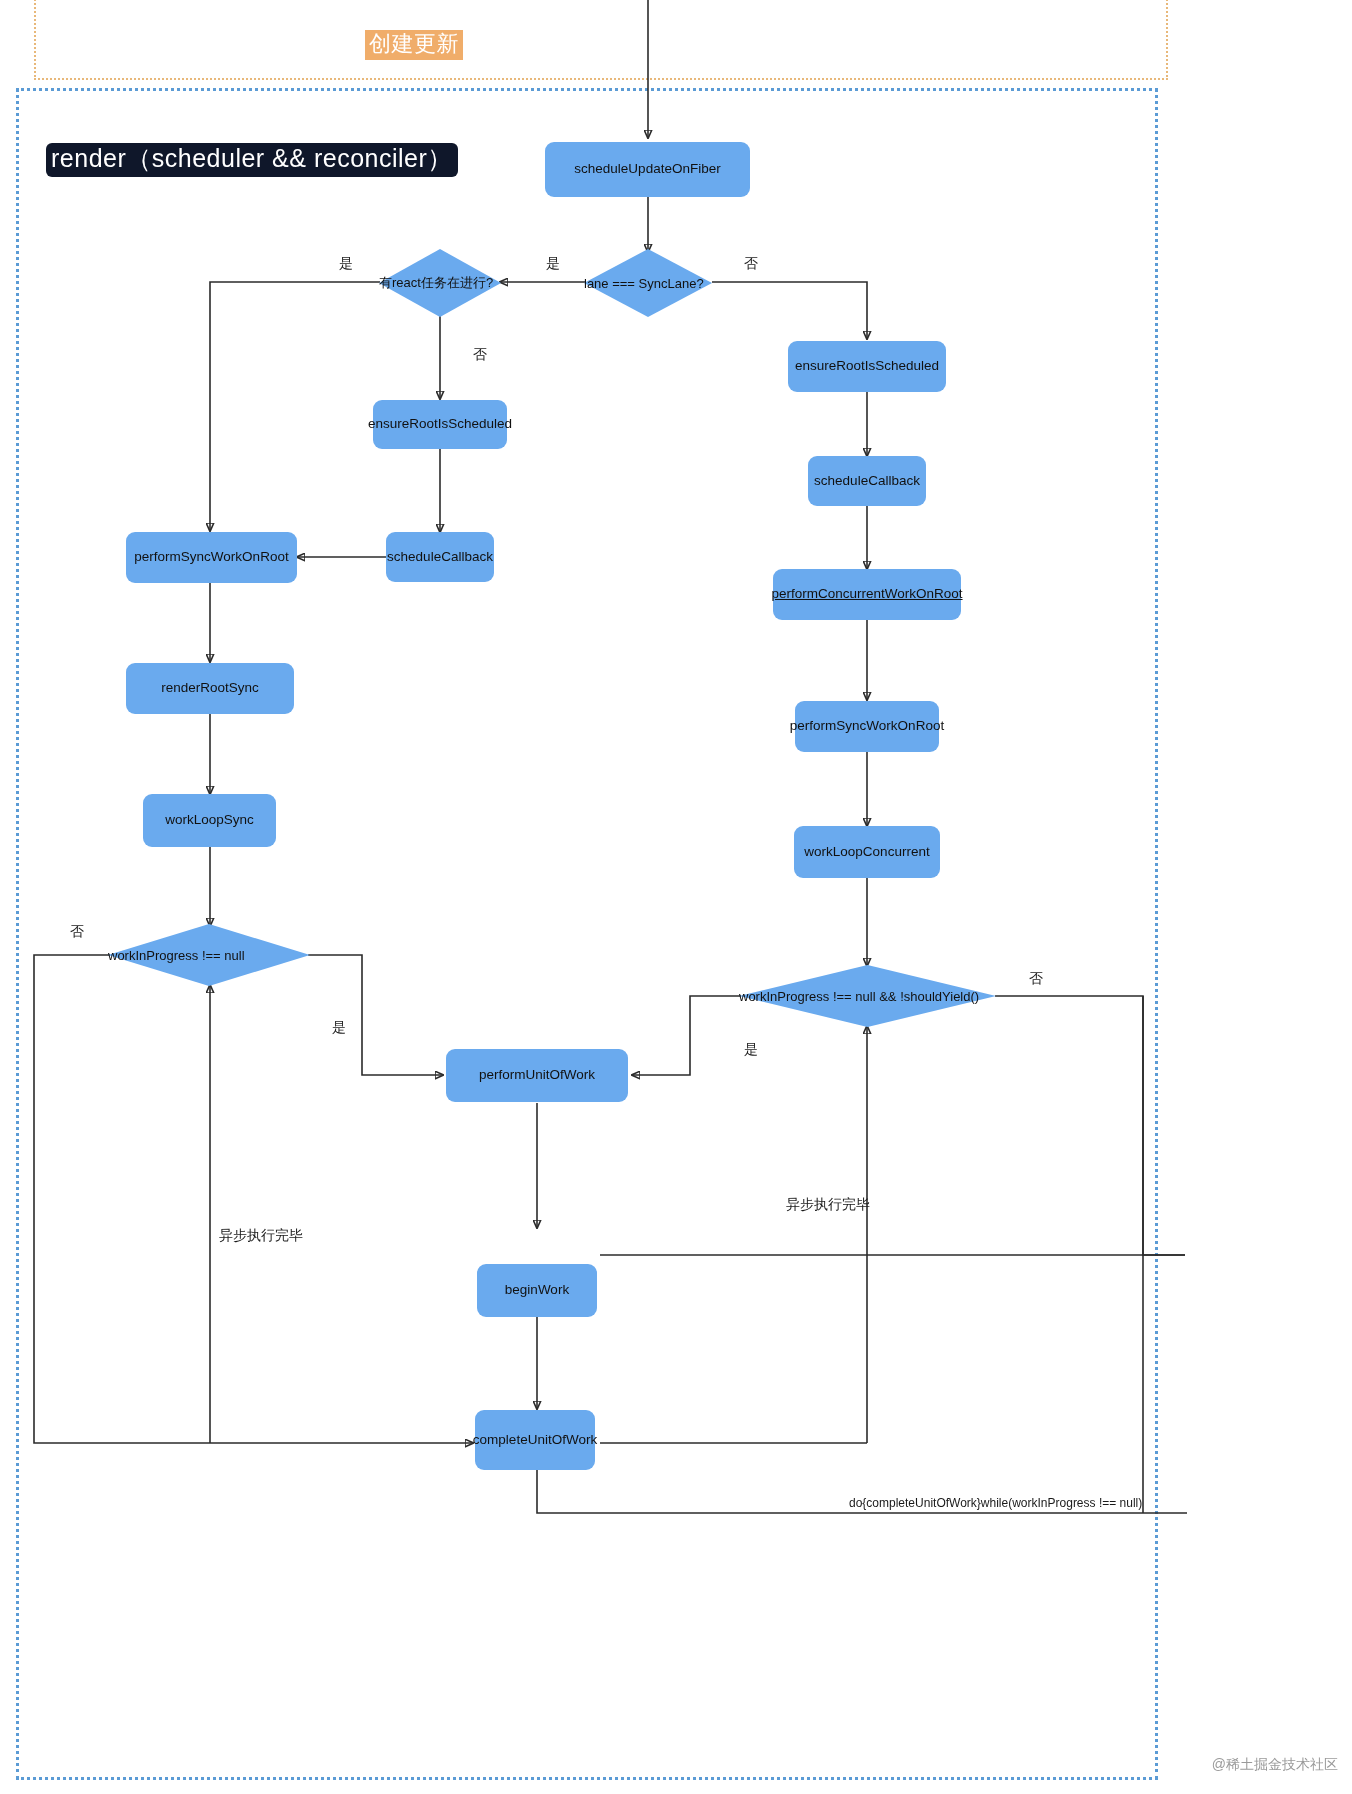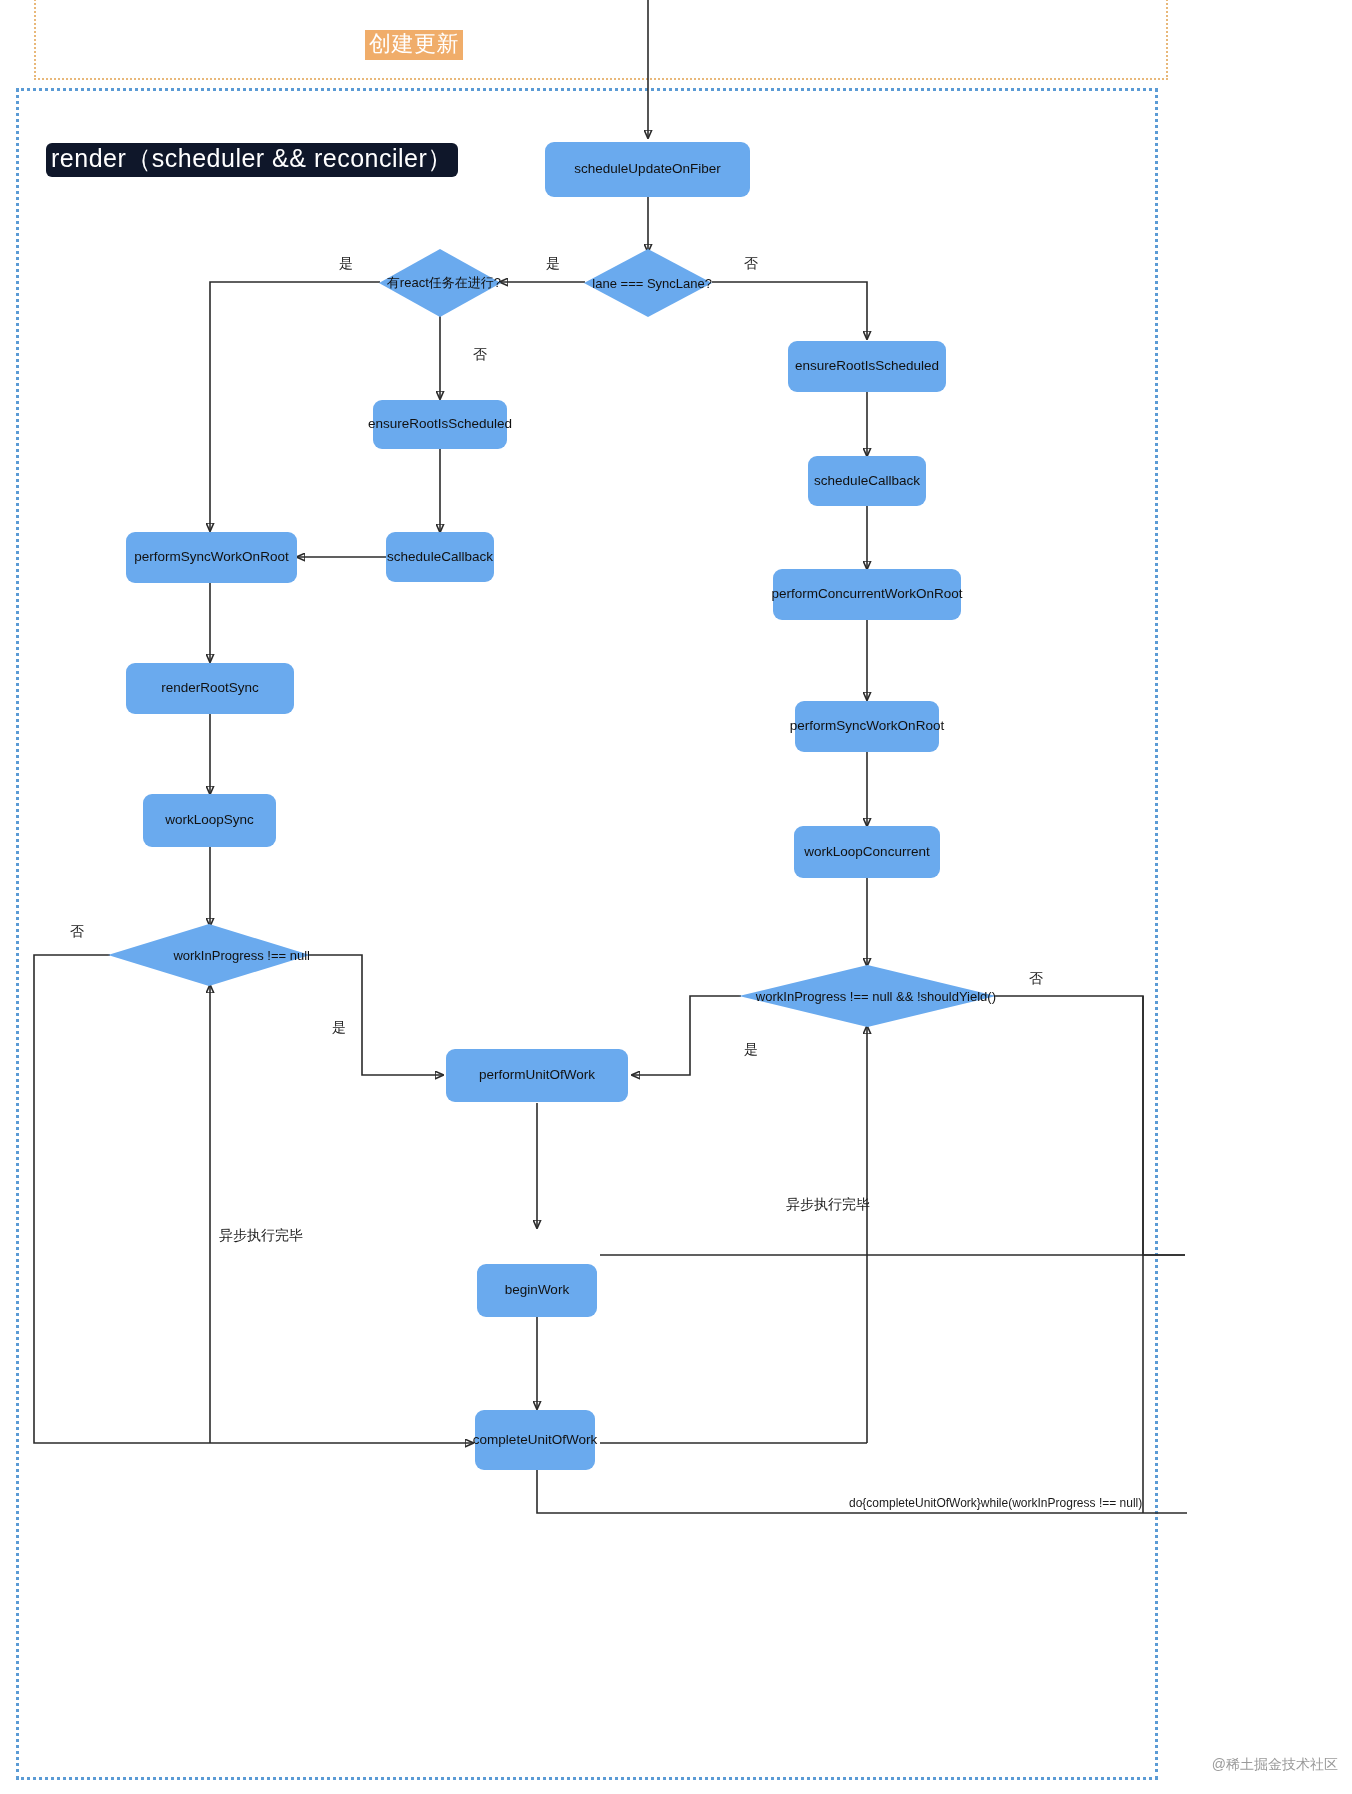--- a/index.html
+++ b/index.html
@@ -43,21 +43,21 @@
   .node{
     position:absolute;box-sizing:border-box;background:#6aaaee;
     border-radius:9px;display:flex;align-items:center;justify-content:center;
     color:#111111;font-size:13.5px;text-align:center;line-height:1.2;
     padding:0 6px;
   }
 
   
   .diamond{
     position:absolute;box-sizing:border-box;
-    display:flex;align-items:center;justify-content:flex-end;
+    display:flex;align-items:center;justify-content:flex-start;
     color:#111111;font-size:13px;text-align:center;white-space:nowrap;
   }
   .diamond .dshape{
     position:absolute;left:0;top:0;width:100%;height:100%;
     background:#6aaaee;
     clip-path:polygon(50% 0%,100% 50%,50% 100%,0% 50%);
   }
   .diamond .dlabel{position:relative;z-index:2;}
 
   
@@ -148,21 +148,21 @@
 
     <path d="M1143,1513 L1143,996"></path>
   </svg>
 
   <div class="node" style="left:545px;top:142px;width:205px;height:55px;text-align:center;">scheduleUpdateOnFiber</div>
 
   <div class="node" style="left:788px;top:341px;width:158px;height:51px;">ensureRootIsScheduled</div>
 
   <div class="node" style="left:808px;top:456px;width:118px;height:50px;">scheduleCallback</div>
 
-  <div class="node" style="left:773px;top:569px;width:188px;height:51px;">performConcurrentWorkOnRoot</div>
+  <div class="node" style="left:773px;top:569px;width:188px;height:51px;text-decoration:underline;">performConcurrentWorkOnRoot</div>
 
   <div class="node" style="left:795px;top:701px;width:144px;height:51px;">performSyncWorkOnRoot</div>
 
   <div class="node" style="left:794px;top:826px;width:146px;height:52px;">workLoopConcurrent</div>
 
   <div class="node" style="left:373px;top:400px;width:134px;height:49px;">ensureRootIsScheduled</div>
 
   <div class="node" style="left:386px;top:532px;width:108px;height:50px;">scheduleCallback</div>
 
   <div class="node" style="left:126px;top:532px;width:171px;height:51px;">performSyncWorkOnRoot</div>

